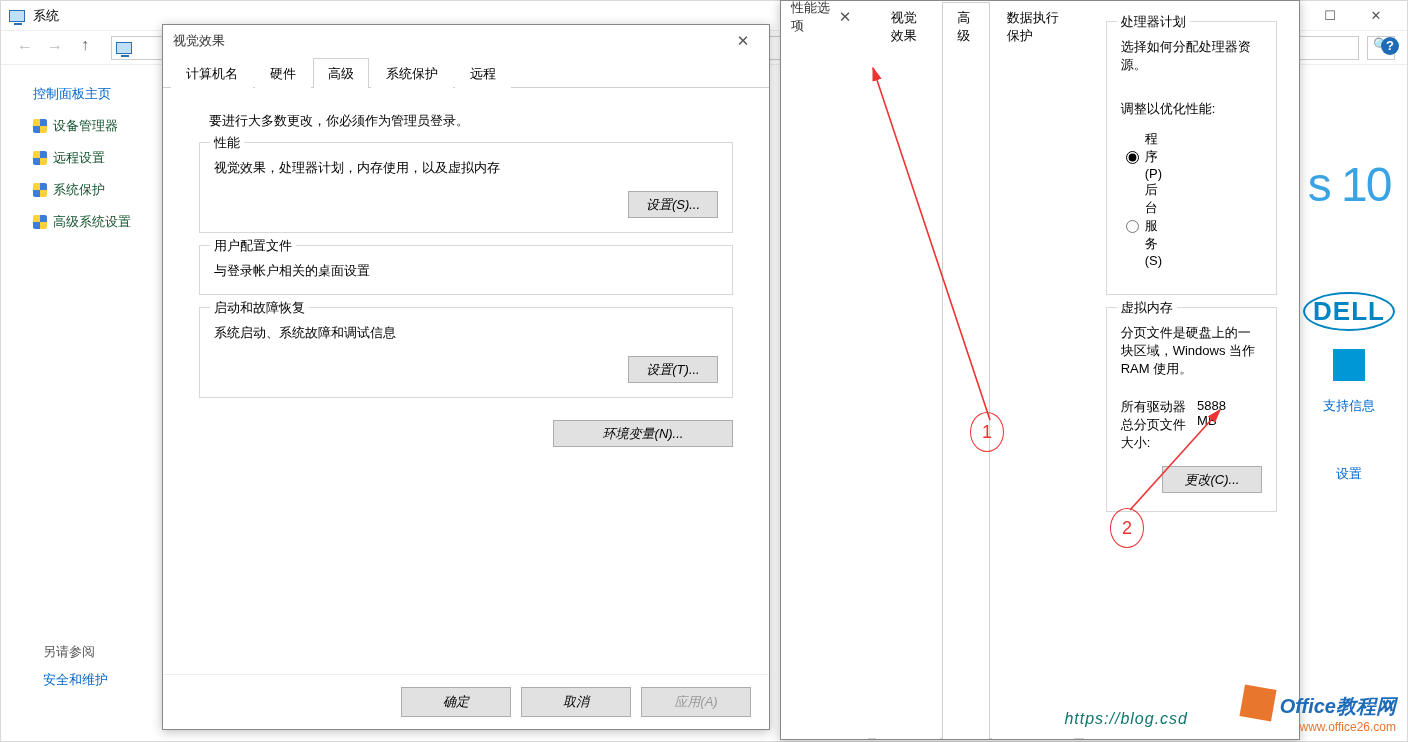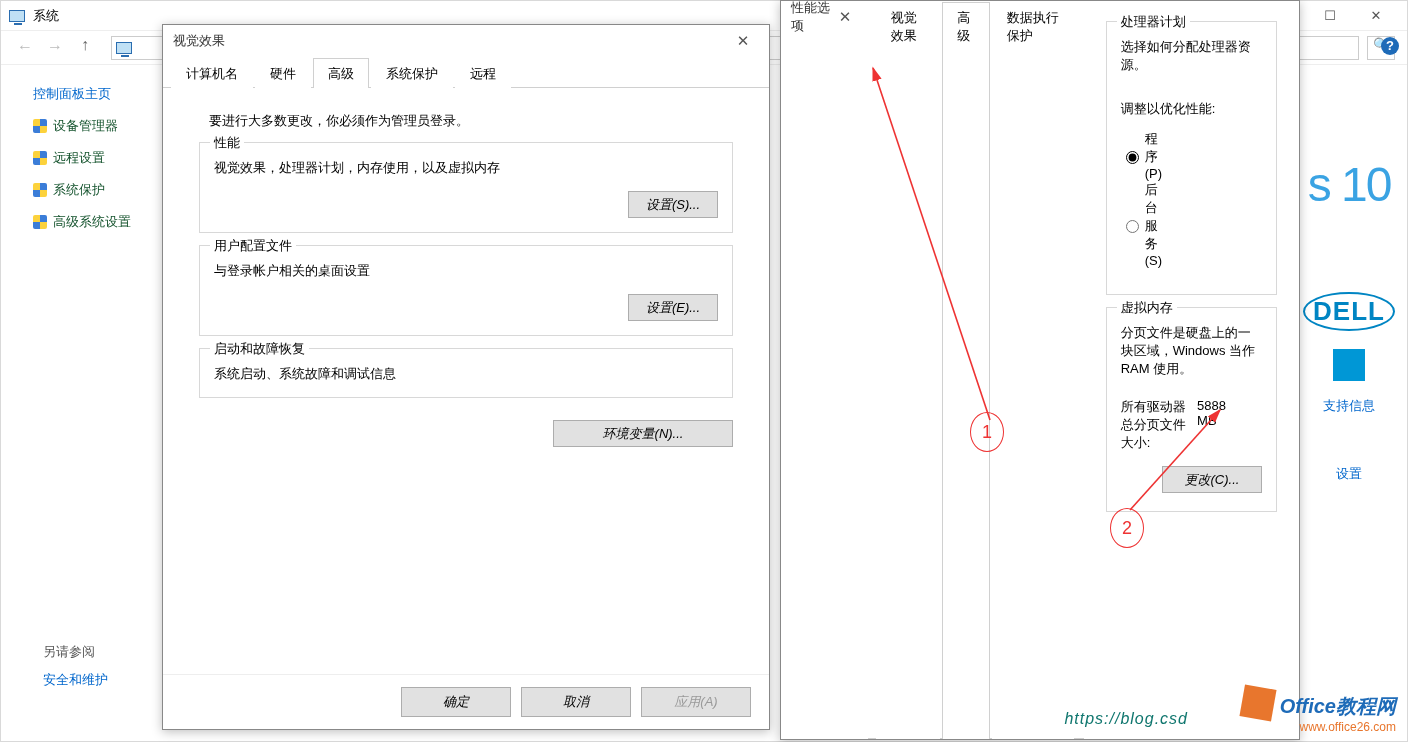--- a/index.html
+++ b/index.html
@@ -147,26 +147,26 @@
 
     <div class="group">
       <span class="group-title">性能</span>
       <div>视觉效果，处理器计划，内存使用，以及虚拟内存</div>
       <div class="btn-row"><button class="btn">设置(S)...</button></div>
     </div>
 
     <div class="group">
       <span class="group-title">用户配置文件</span>
       <div>与登录帐户相关的桌面设置</div>
-      <div class="btn-row"><button class="btn">设置(E)...</button></div>
     </div>
 
     <div class="group">
       <span class="group-title">启动和故障恢复</span>
       <div>系统启动、系统故障和调试信息</div>
+      <div class="btn-row"><button class="btn">设置(T)...</button></div>
     </div>
 
     <div class="btn-row" style="margin-top:22px">
       <button class="btn" style="min-width:180px">环境变量(N)...</button>
     </div>
   </div>
   <div class="dlg-footer">
     <button class="btn big">确定</button>
     <button class="btn big">取消</button>
     <button class="btn big disabled">应用(A)</button>

